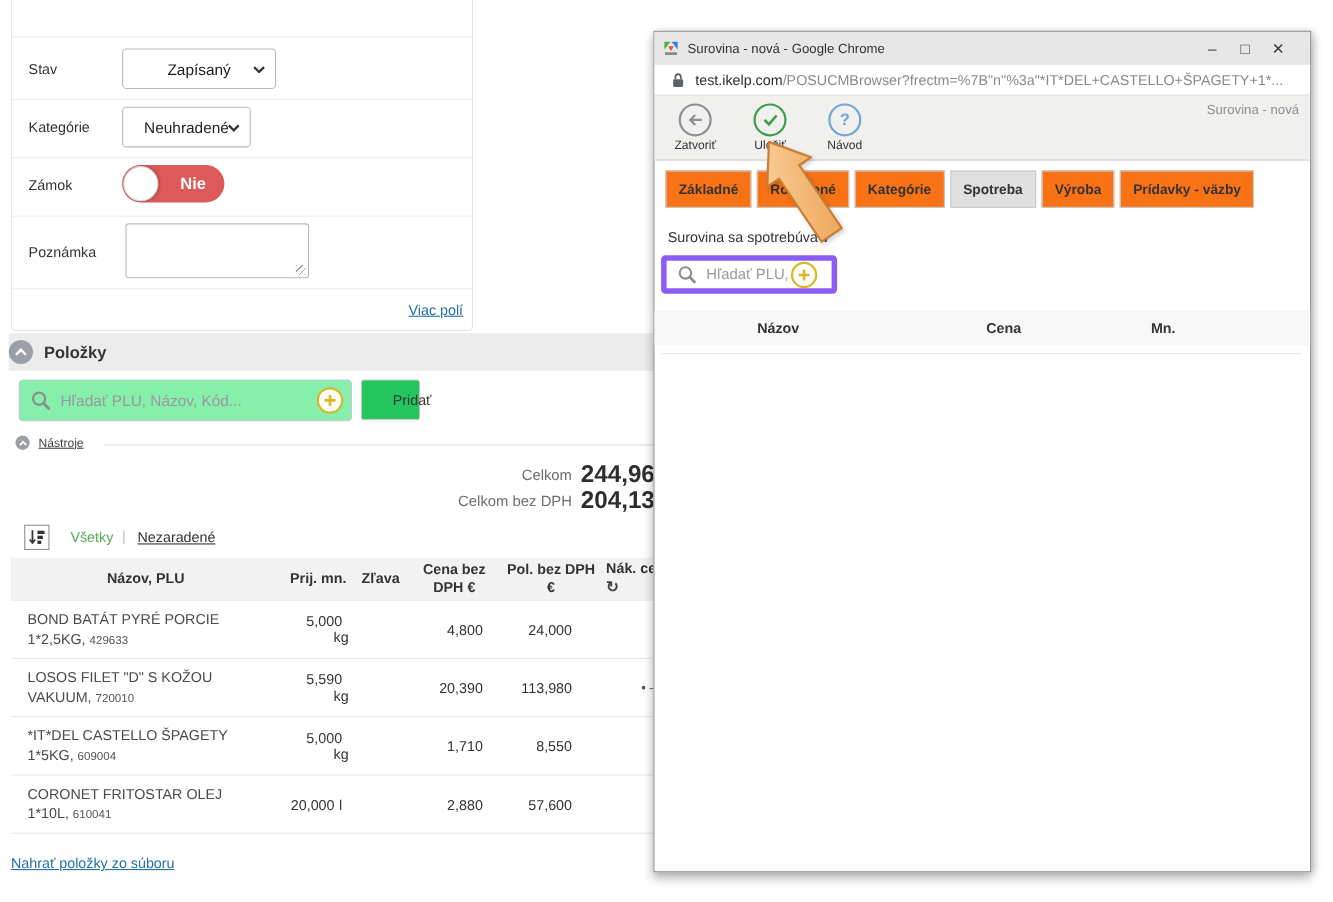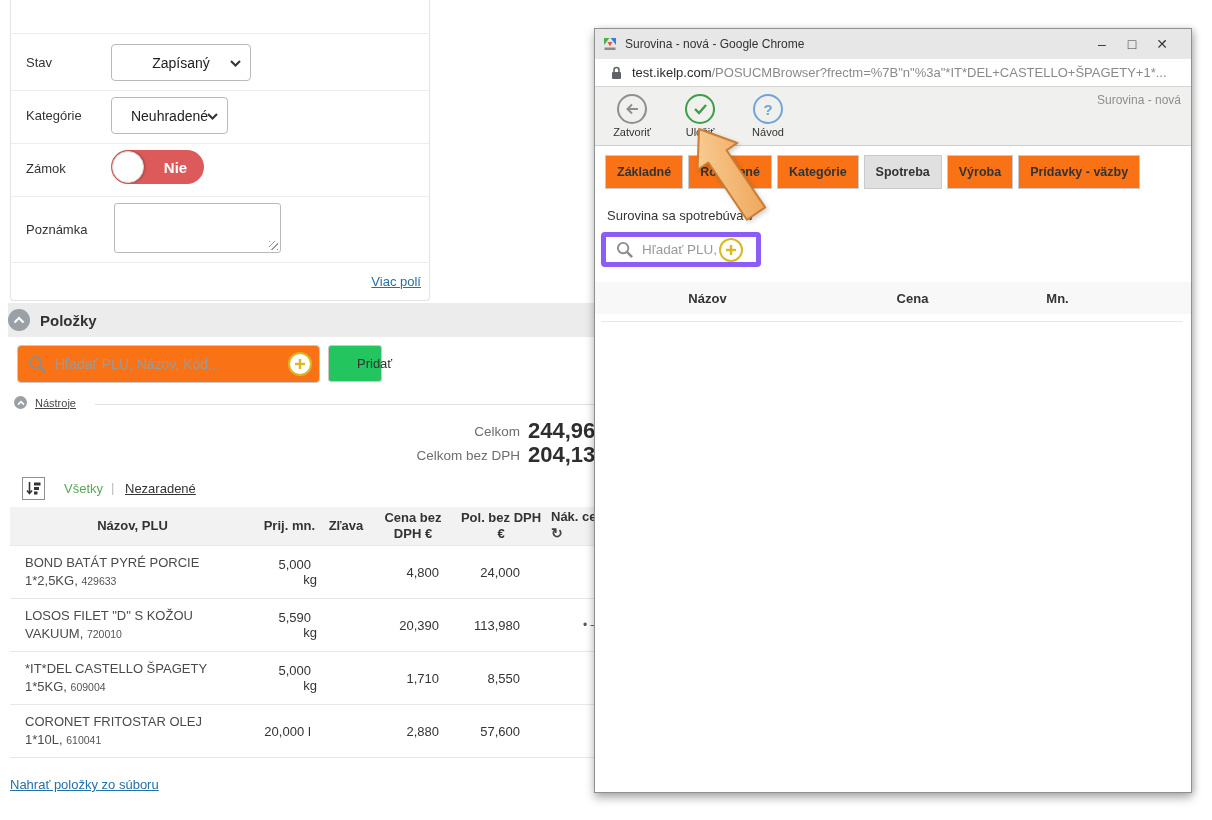--- a/index.html
+++ b/index.html
@@ -41,21 +41,21 @@
 
   
   .polozky-band { position:absolute; left:8px; top:303px; width:1140px; height:34px;
     background:#ececec; display:flex; align-items:center; gap:10px; padding-left:0; }
   .polozky-band .title { font-size:15px; font-weight:bold; color:#333; }
   .circle-chev { width:22px; height:22px; border-radius:50%; background:#9aa0a6;
     display:flex; align-items:center; justify-content:center; }
 
   
   .search-box { position:absolute; left:17px; top:345px; width:303px; height:38px;
-    border:1px solid #c9c9c9; border-radius:4px; background:#f97316; display:flex; align-items:center; }
+    border:1px solid #c9c9c9; border-radius:4px; background:#86efac; display:flex; align-items:center; }
   .search-box input { border:none; outline:none; flex:1; font-size:14px; color:#444;
     font-family:"Liberation Sans",sans-serif; background:transparent; min-width:0; }
   .search-box input::placeholder { color:#9a9a9a; }
   .mag { margin:0 8px 0 10px; flex:none; }
   .plus-circle { flex:none; width:24px; height:24px; border-radius:50%; border:2px solid #d8b922;
     margin-right:7px; display:flex; align-items:center; justify-content:center; cursor:pointer; background:#fff; }
   .pridat-btn { position:absolute; left:328px; top:345px; width:54px; height:37px; background:#22c55e;
     border:1px solid #c9c9c9; border-radius:3px; font-size:13px; color:#333;
     font-family:"Liberation Sans",sans-serif; cursor:pointer;padding-left:28px; }
 

